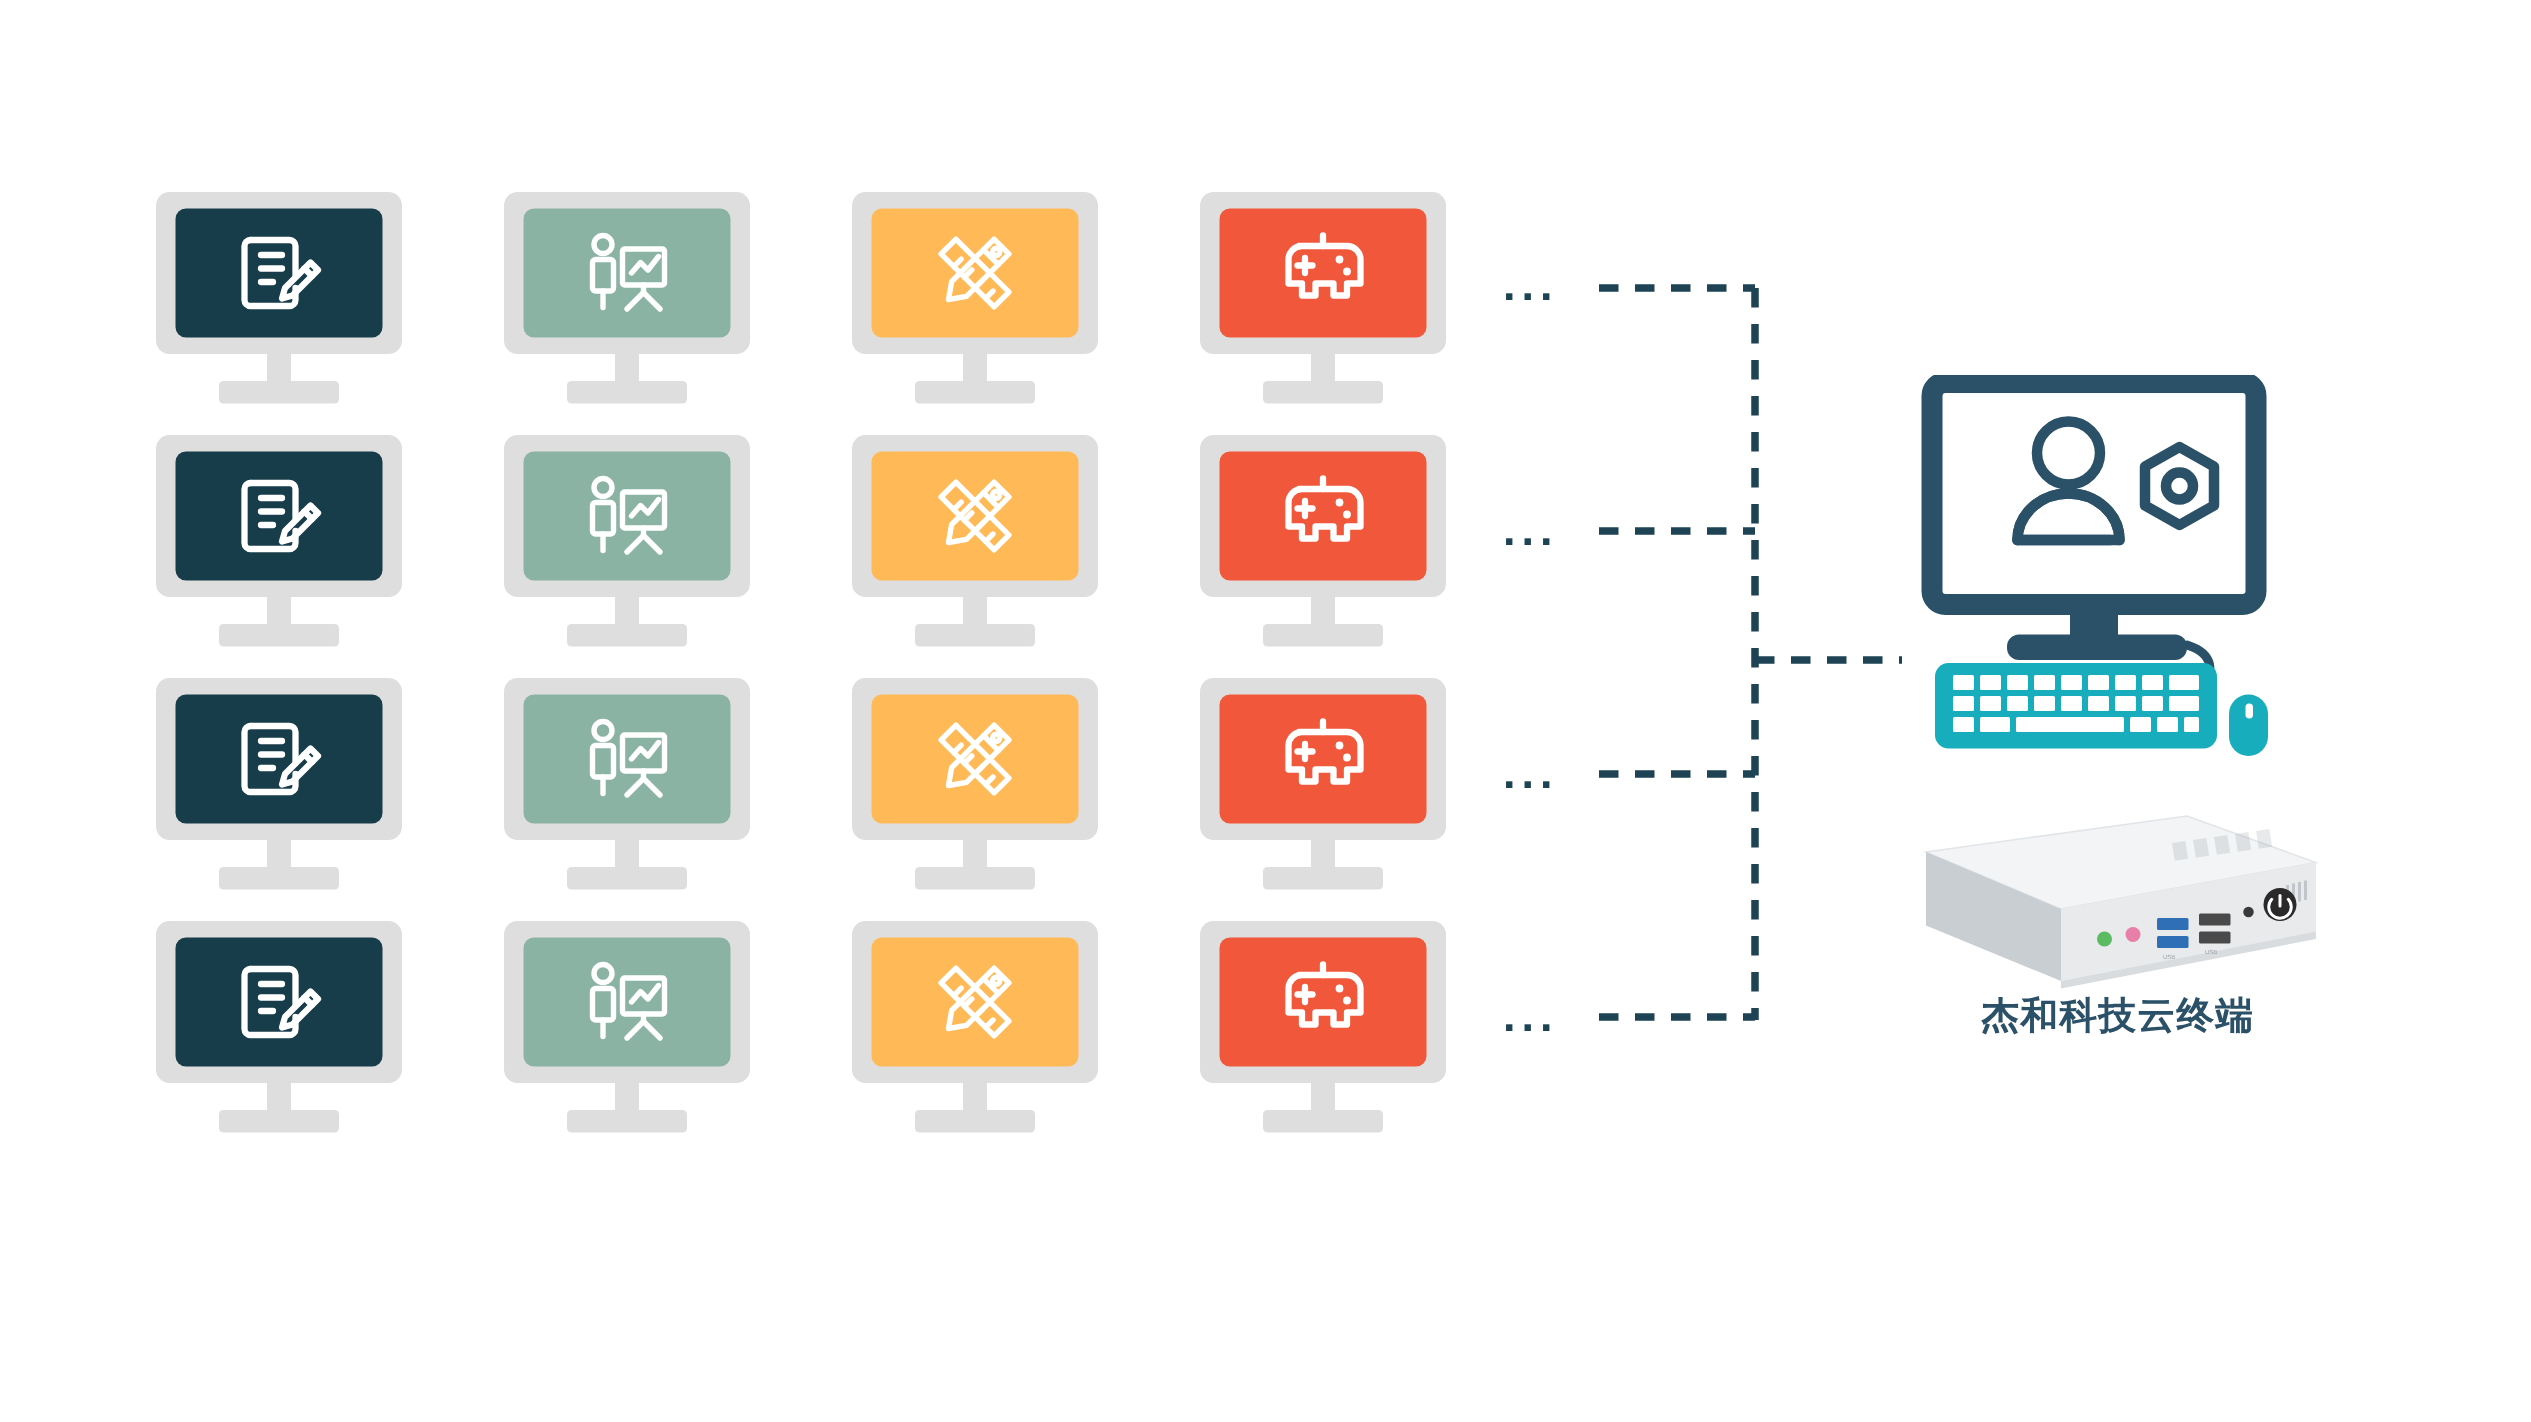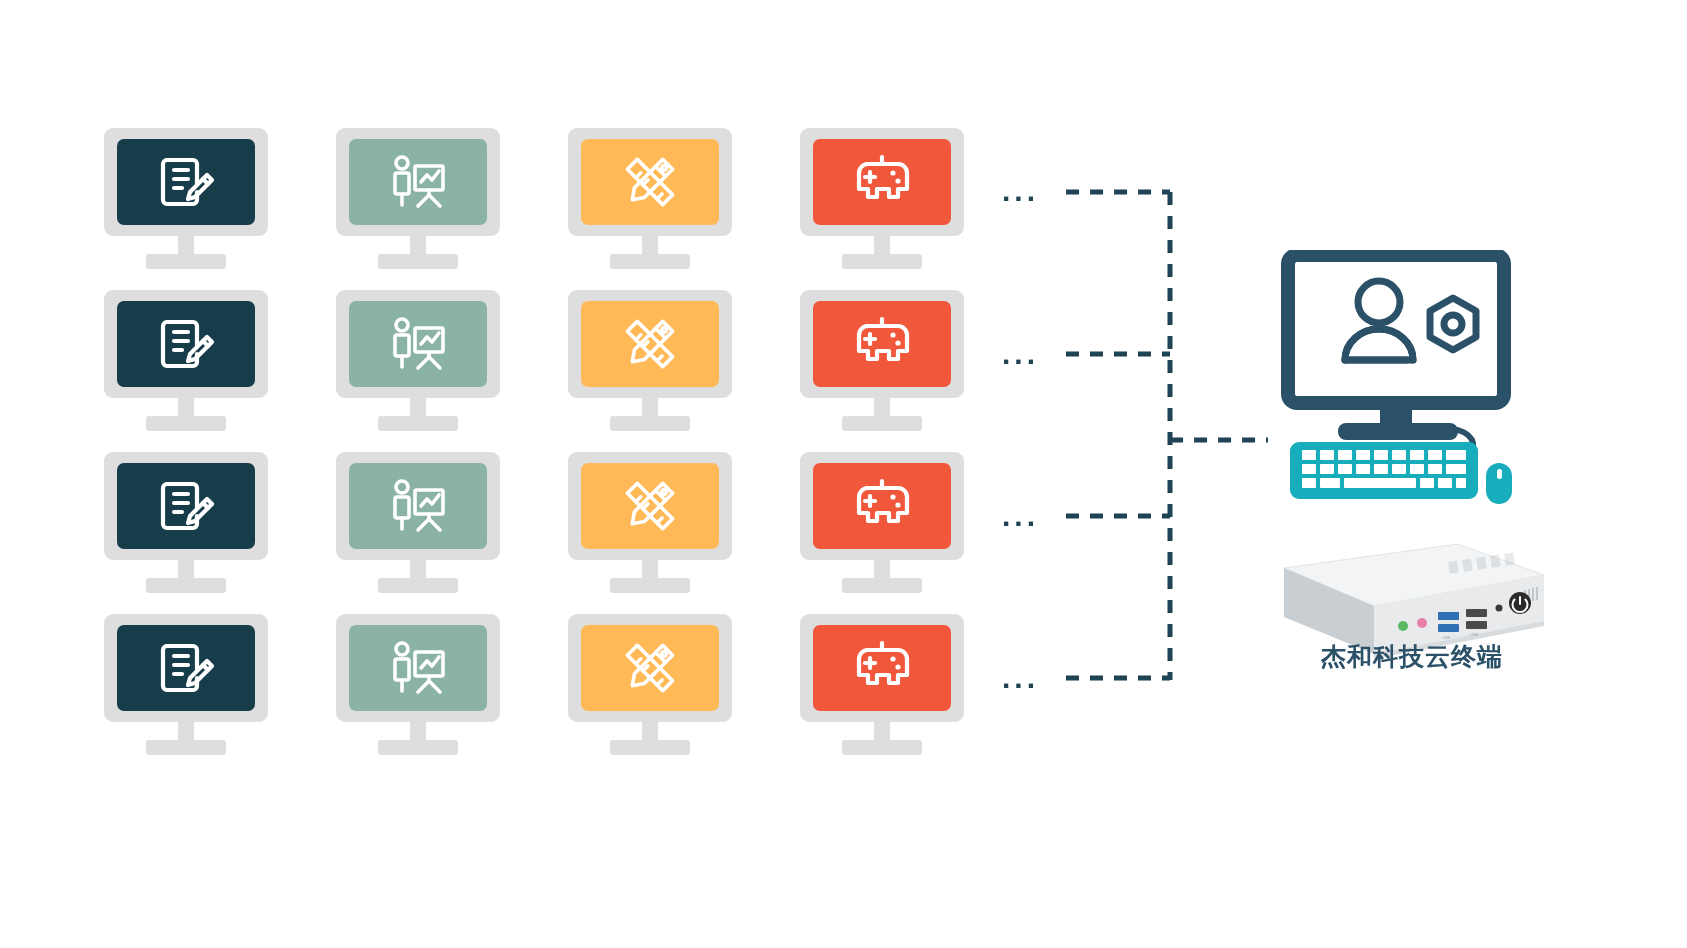--- a/index.html
+++ b/index.html
@@ -90,21 +90,21 @@
   .terminal-block {
     position: absolute;
     left: 1262px;
     top: 250px;
     width: 300px;
     height: 460px;
   }
   .terminal-label {
     position: absolute;
     left: 1262px;
-    top: 640px;
+    top: 660px;
     width: 300px;
     text-align: center;
     font-family: "DejaVu Sans", "Liberation Sans", sans-serif;
     font-size: 25px;
     font-weight: 700;
     color: #2b5168;
     letter-spacing: 1px;
   }
 </style>
 </head>

